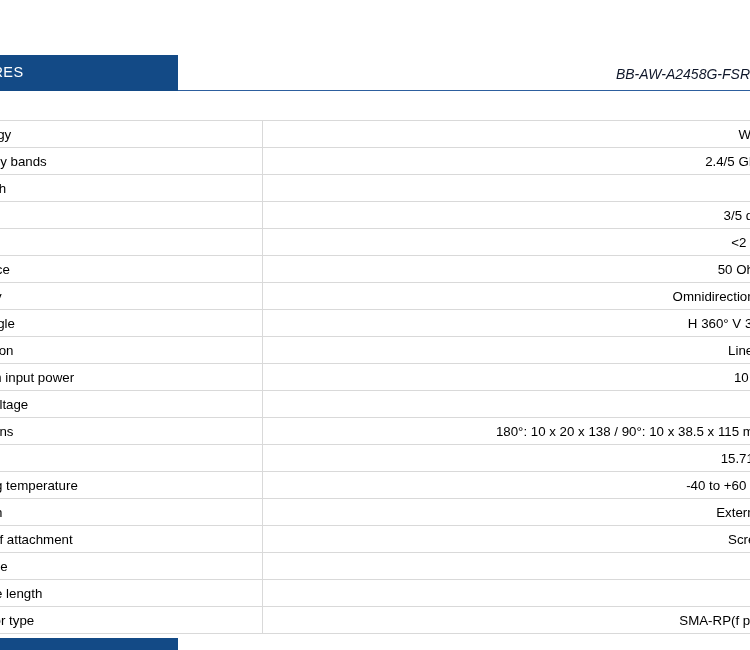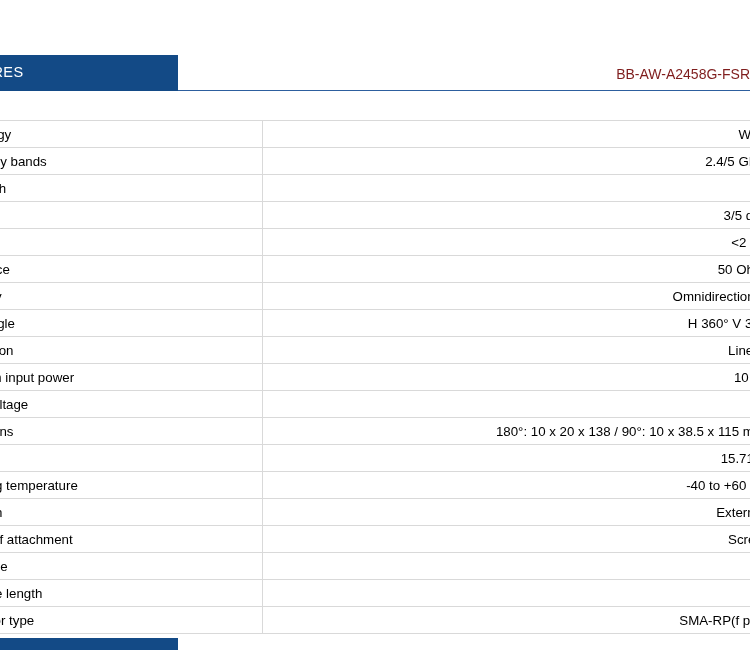--- a/index.html
+++ b/index.html
@@ -47,22 +47,23 @@
     color: #ffffff;
     font-size: 14.5px;
     letter-spacing: 0.4px;
     white-space: nowrap;
   }
   .header-title {
     position: absolute;
     right: 0px;
     top: 11px;
     font-size: 14px;
-    color: #7f1d1d;
-    white-space: nowrap;
+    color: #0f172a;
+    white-space: nowrap;
+    font-style: italic;
   }
   .header-rule {
     position: absolute;
     left: 248px;
     top: 35px;
     width: 572px;
     height: 1px;
     background: #2d5f9e;
   }
 

